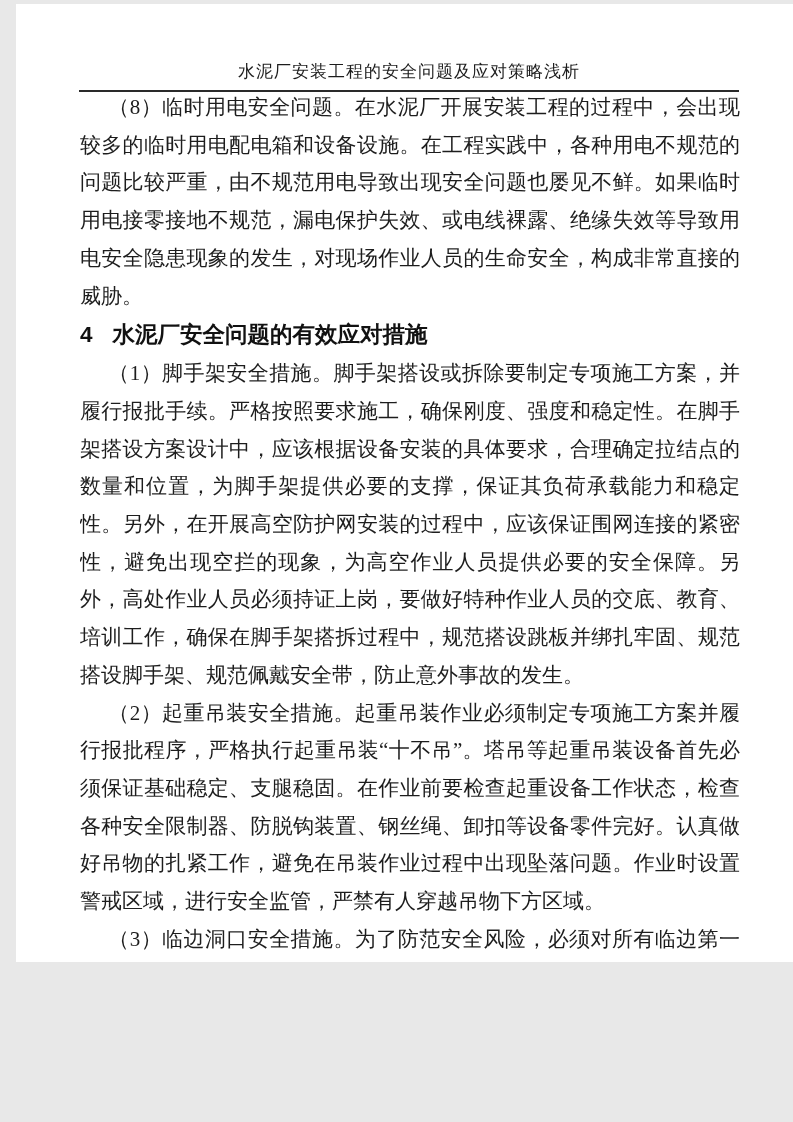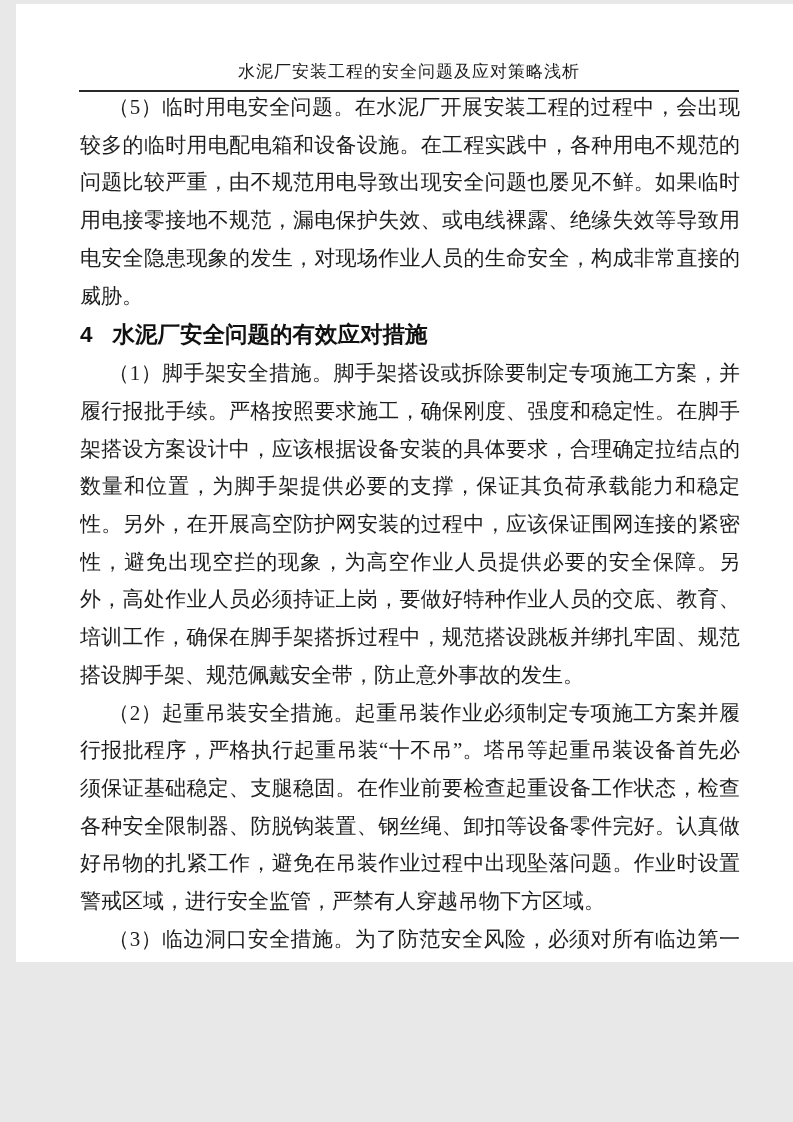--- a/index.html
+++ b/index.html
@@ -95,21 +95,21 @@
 </head>
 <body>
 
 <div class="page">
 
   <header class="running-header">
     <div class="running-title">水泥厂安装工程的安全问题及应对策略浅析</div>
   </header>
 
   <main class="body-text">
-    <p class="para">（5）临时用电安全问题。在水泥厂开展安装工程的过程中，会出现较多的临时用电配电箱和设备设施。在工程实践中，各种用电不规范的问题比较严重，由不规范用电导致出现安全问题也屡见不鲜。如果临时用电接零接地不规范，漏电保护失效、或电线裸露、绝缘失效等导致用电安全隐患现象的发生，对现场作业人员的生命安全，构成非常直接的威胁。</p>
+    <p class="para">（8）临时用电安全问题。在水泥厂开展安装工程的过程中，会出现较多的临时用电配电箱和设备设施。在工程实践中，各种用电不规范的问题比较严重，由不规范用电导致出现安全问题也屡见不鲜。如果临时用电接零接地不规范，漏电保护失效、或电线裸露、绝缘失效等导致用电安全隐患现象的发生，对现场作业人员的生命安全，构成非常直接的威胁。</p>
 
     <h2 class="section-heading">
       <span class="sec-num">4</span><span class="sec-title">水泥厂安全问题的有效应对措施</span>
     </h2>
 
     <p class="para">（1）脚手架安全措施。脚手架搭设或拆除要制定专项施工方案，并履行报批手续。严格按照要求施工，确保刚度、强度和稳定性。在脚手架搭设方案设计中，应该根据设备安装的具体要求，合理确定拉结点的数量和位置，为脚手架提供必要的支撑，保证其负荷承载能力和稳定性。另外，在开展高空防护网安装的过程中，应该保证围网连接的紧密性，避免出现空拦的现象，为高空作业人员提供必要的安全保障。另外，高处作业人员必须持证上岗，要做好特种作业人员的交底、教育、培训工作，确保在脚手架搭拆过程中，规范搭设跳板并绑扎牢固、规范搭设脚手架、规范佩戴安全带，防止意外事故的发生。</p>
     <p class="para">（2）起重吊装安全措施。起重吊装作业必须制定专项施工方案并履行报批程序，严格执行起重吊装“十不吊”。塔吊等起重吊装设备首先必须保证基础稳定、支腿稳固。在作业前要检查起重设备工作状态，检查各种安全限制器、防脱钩装置、钢丝绳、卸扣等设备零件完好。认真做好吊物的扎紧工作，避免在吊装作业过程中出现坠落问题。作业时设置警戒区域，进行安全监管，严禁有人穿越吊物下方区域。</p>
     <p class="para">（3）临边洞口安全措施。为了防范安全风险，必须对所有临边第一时间做好临时或永久防护栏杆，对所有洞口进行临时或永久防护。硬防护隔离必须用足够强度的钢板或花纹板，防止被踢掉或被移动造成高空坠落。认真做好各种器具和材料分类放置工作，避免放在临边或洞口，防止发生高空坠物或物体打击事故。</p>
   </main>
 

